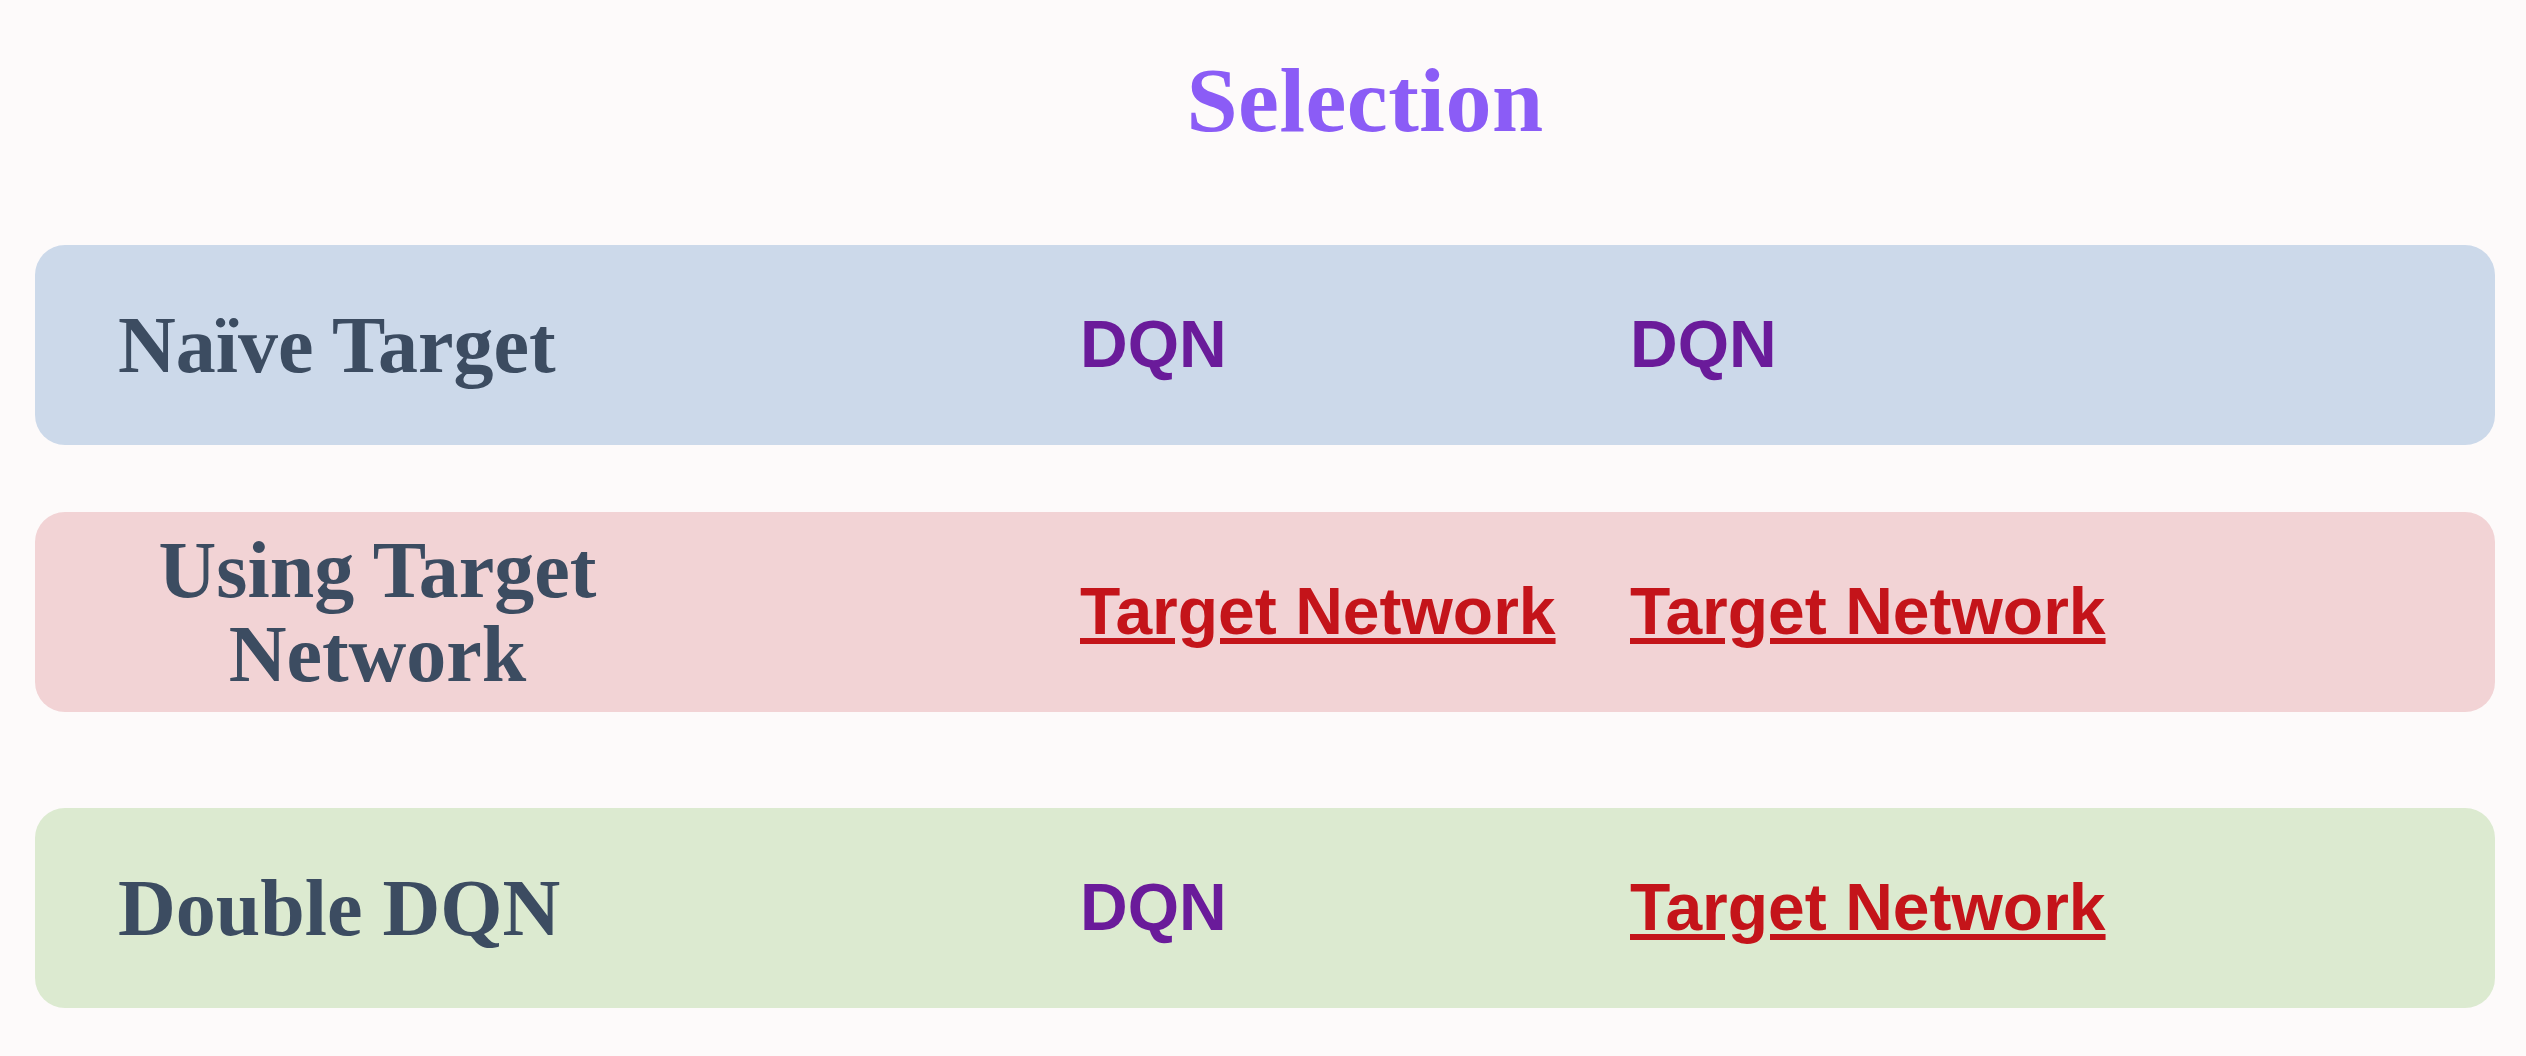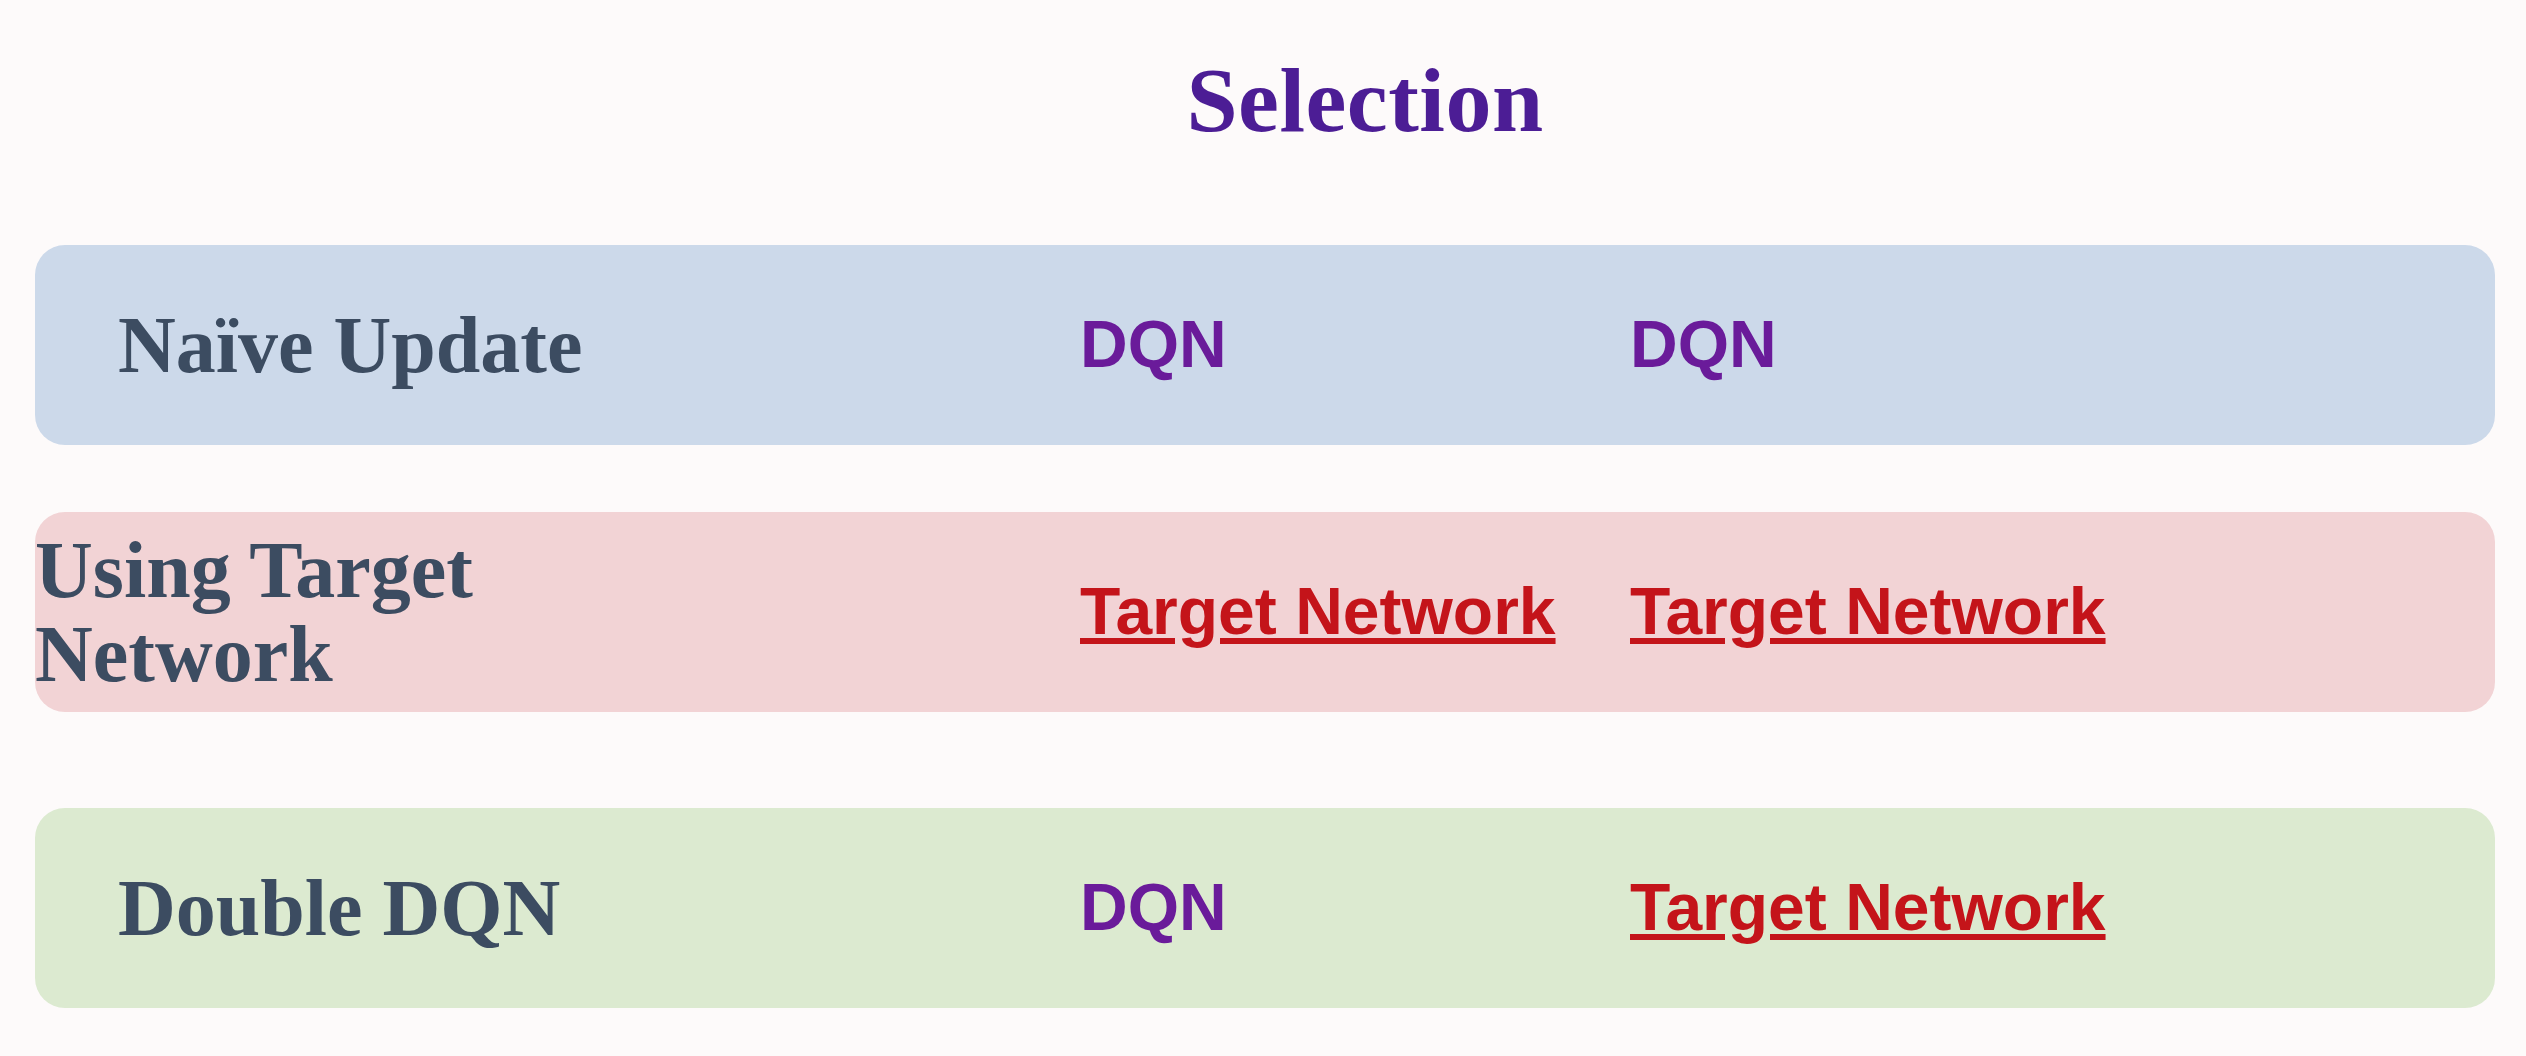--- a/index.html
+++ b/index.html
@@ -43,21 +43,21 @@
   .col-evaluation {
     flex: 0 0 550px;
     width: 550px;
     text-align: center;
   }
   .header-text {
     font-family: "Liberation Serif", "DejaVu Serif", serif;
     font-weight: bold;
     font-size: 92px;
     line-height: 1.0;
-    color: #4c1d95;
+    color: #8b5cf6;
     letter-spacing: 0.5px;
     margin-left: 20px;
   }
 
   
   .row {
     position: absolute;
     left: 35px;
     width: 2460px;
     height: 200px;
@@ -78,21 +78,21 @@
     font-family: "Liberation Serif", "DejaVu Serif", serif;
     font-weight: bold;
     font-size: 80px;
     line-height: 1.05;
     color: #3c4c61;
   }
   .cell-label.single {
     text-align: left;
   }
   .cell-label.multi {
-    text-align: left;
+    text-align: center;
     padding-left: 0;
     padding-right: 360px;
   }
 
   .cell-value {
     flex: 0 0 550px;
     width: 550px;
     font-family: "Liberation Sans", "DejaVu Sans", sans-serif;
     font-weight: bold;
     font-size: 66px;
@@ -108,21 +108,21 @@
 <div class="table-wrap">
 
   <div class="header-row">
     <div class="col-label"></div>
     <div class="col-selection">
       <span class="header-text">Selection</span>
     </div>
   </div>
 
   <div class="row row-1">
-    <div class="cell-label single">Naïve Update</div>
+    <div class="cell-label single">Naïve Target</div>
     <div class="cell-value v-dqn">DQN</div>
     <div class="cell-value v-dqn">DQN</div>
   </div>
 
   <div class="row row-2">
     <div class="cell-label multi">
       <div>Using Target</div>
       <div>Network</div>
     </div>
     <div class="cell-value v-tnet">Target Network</div>

